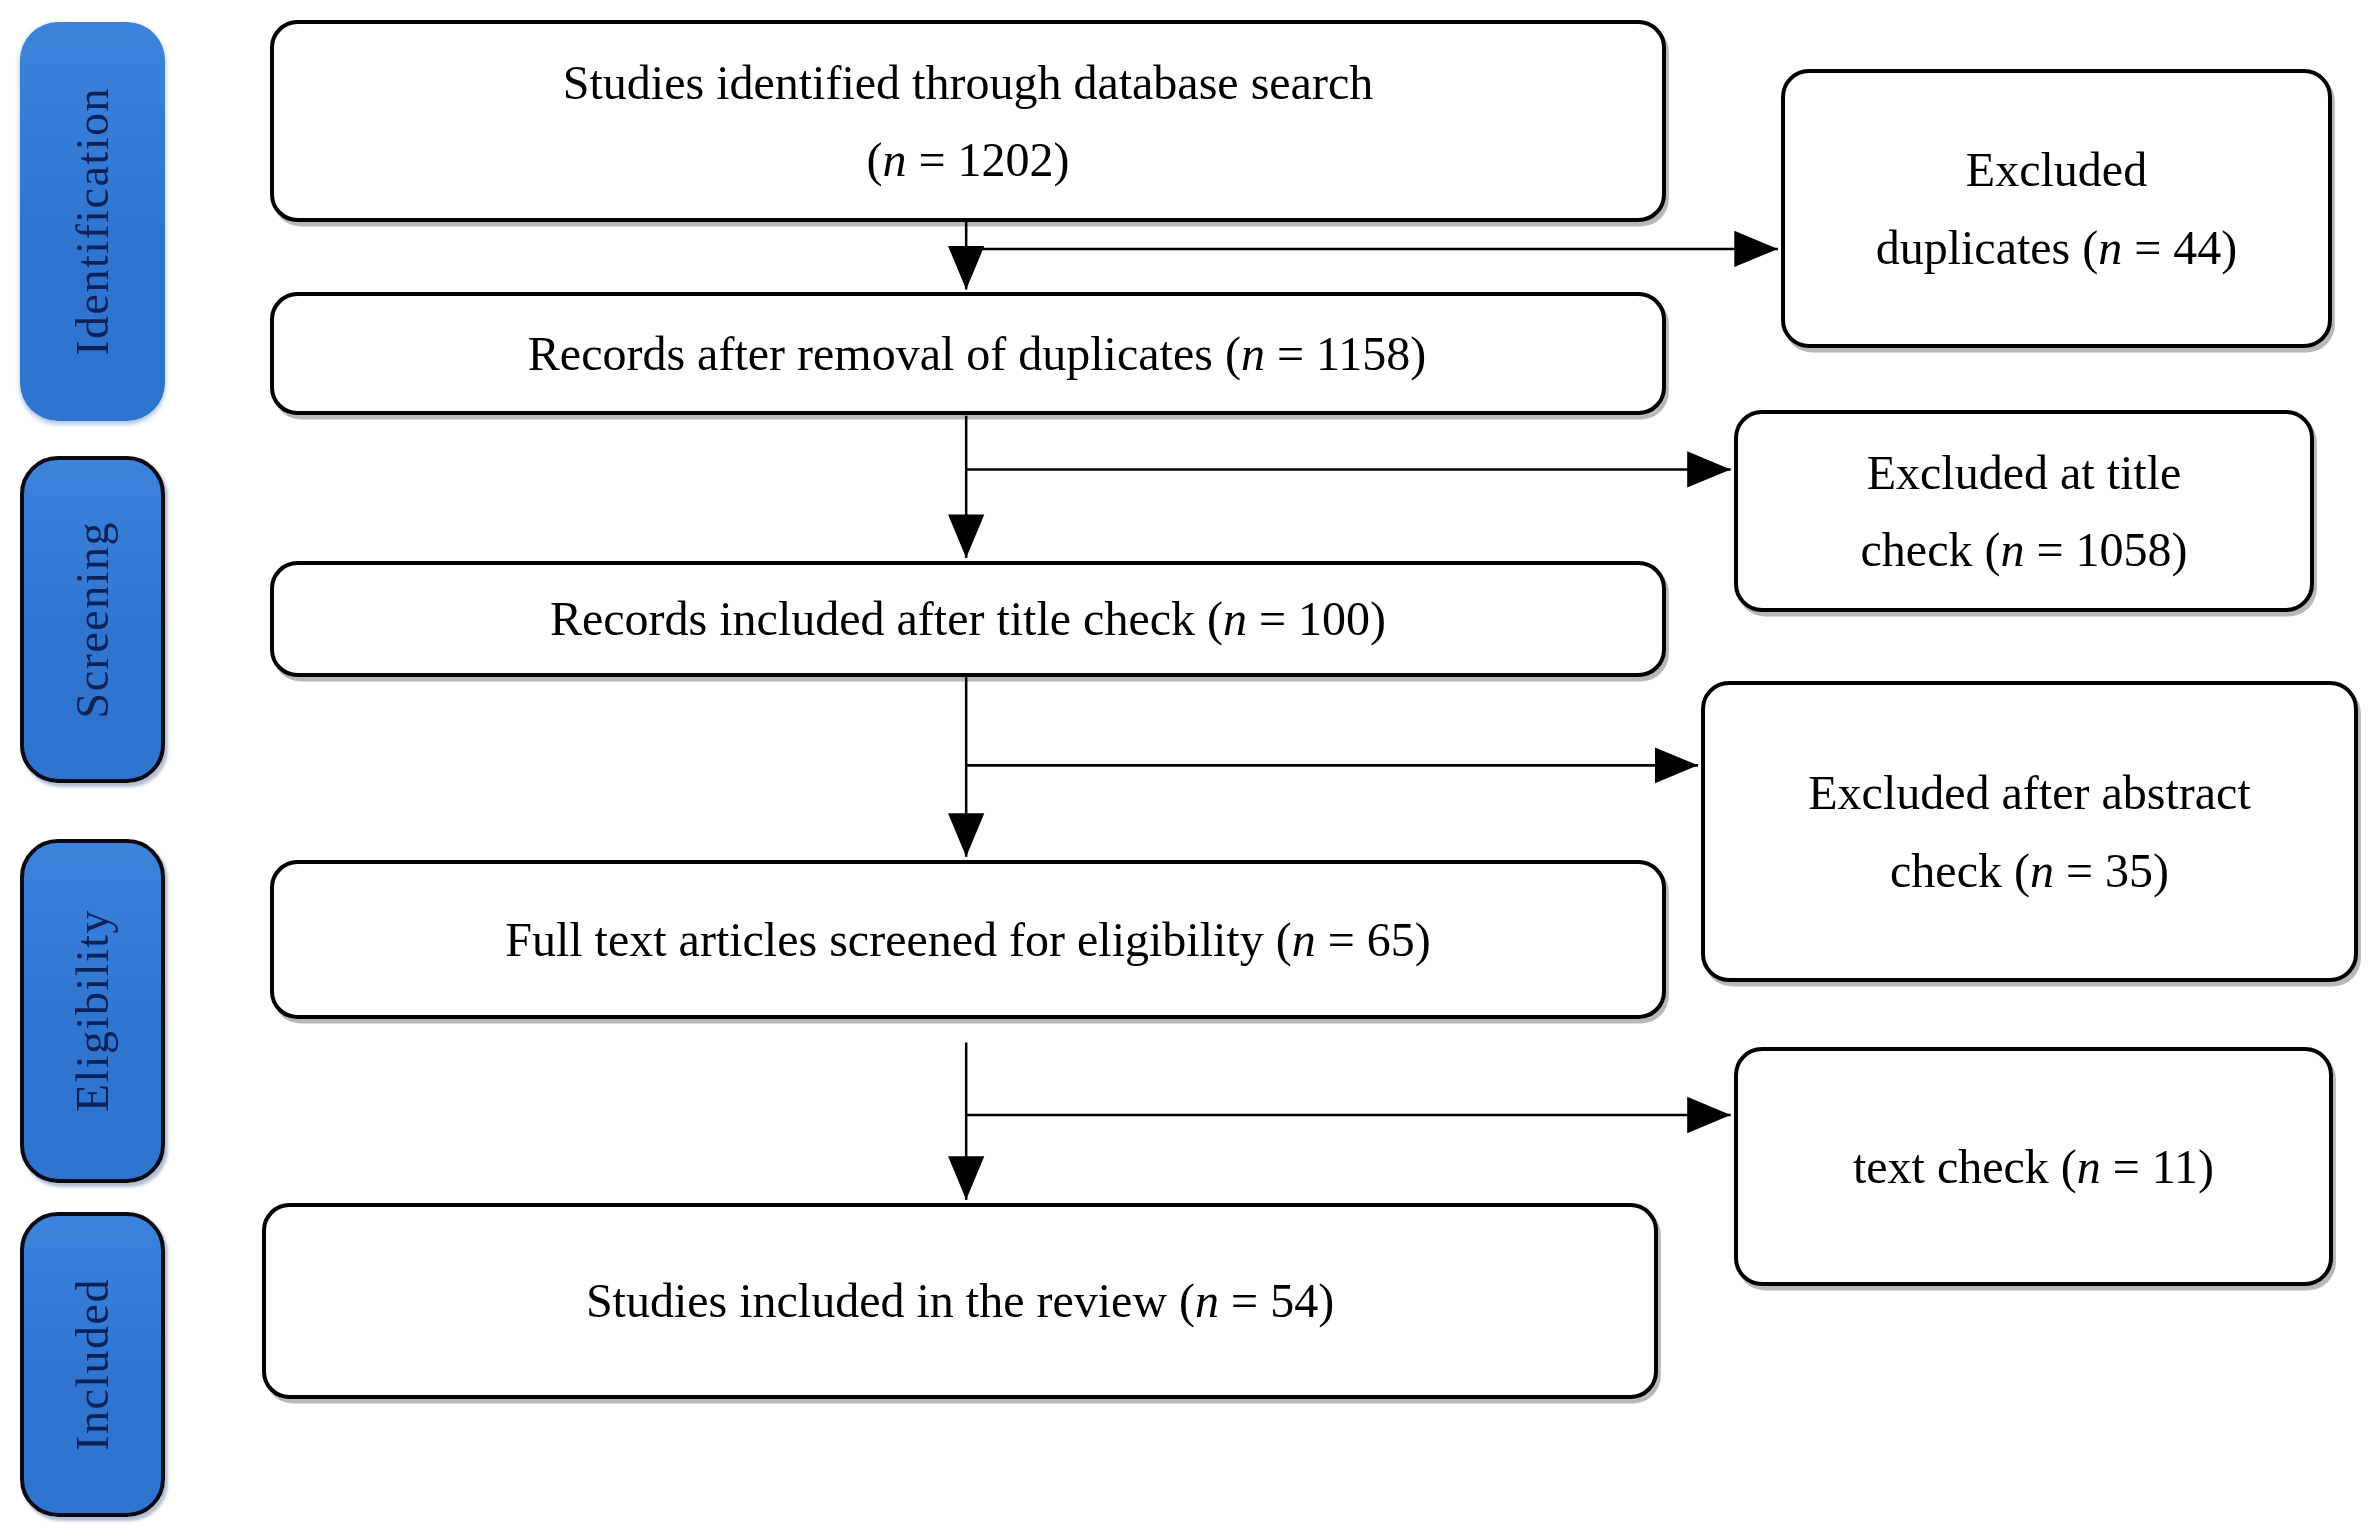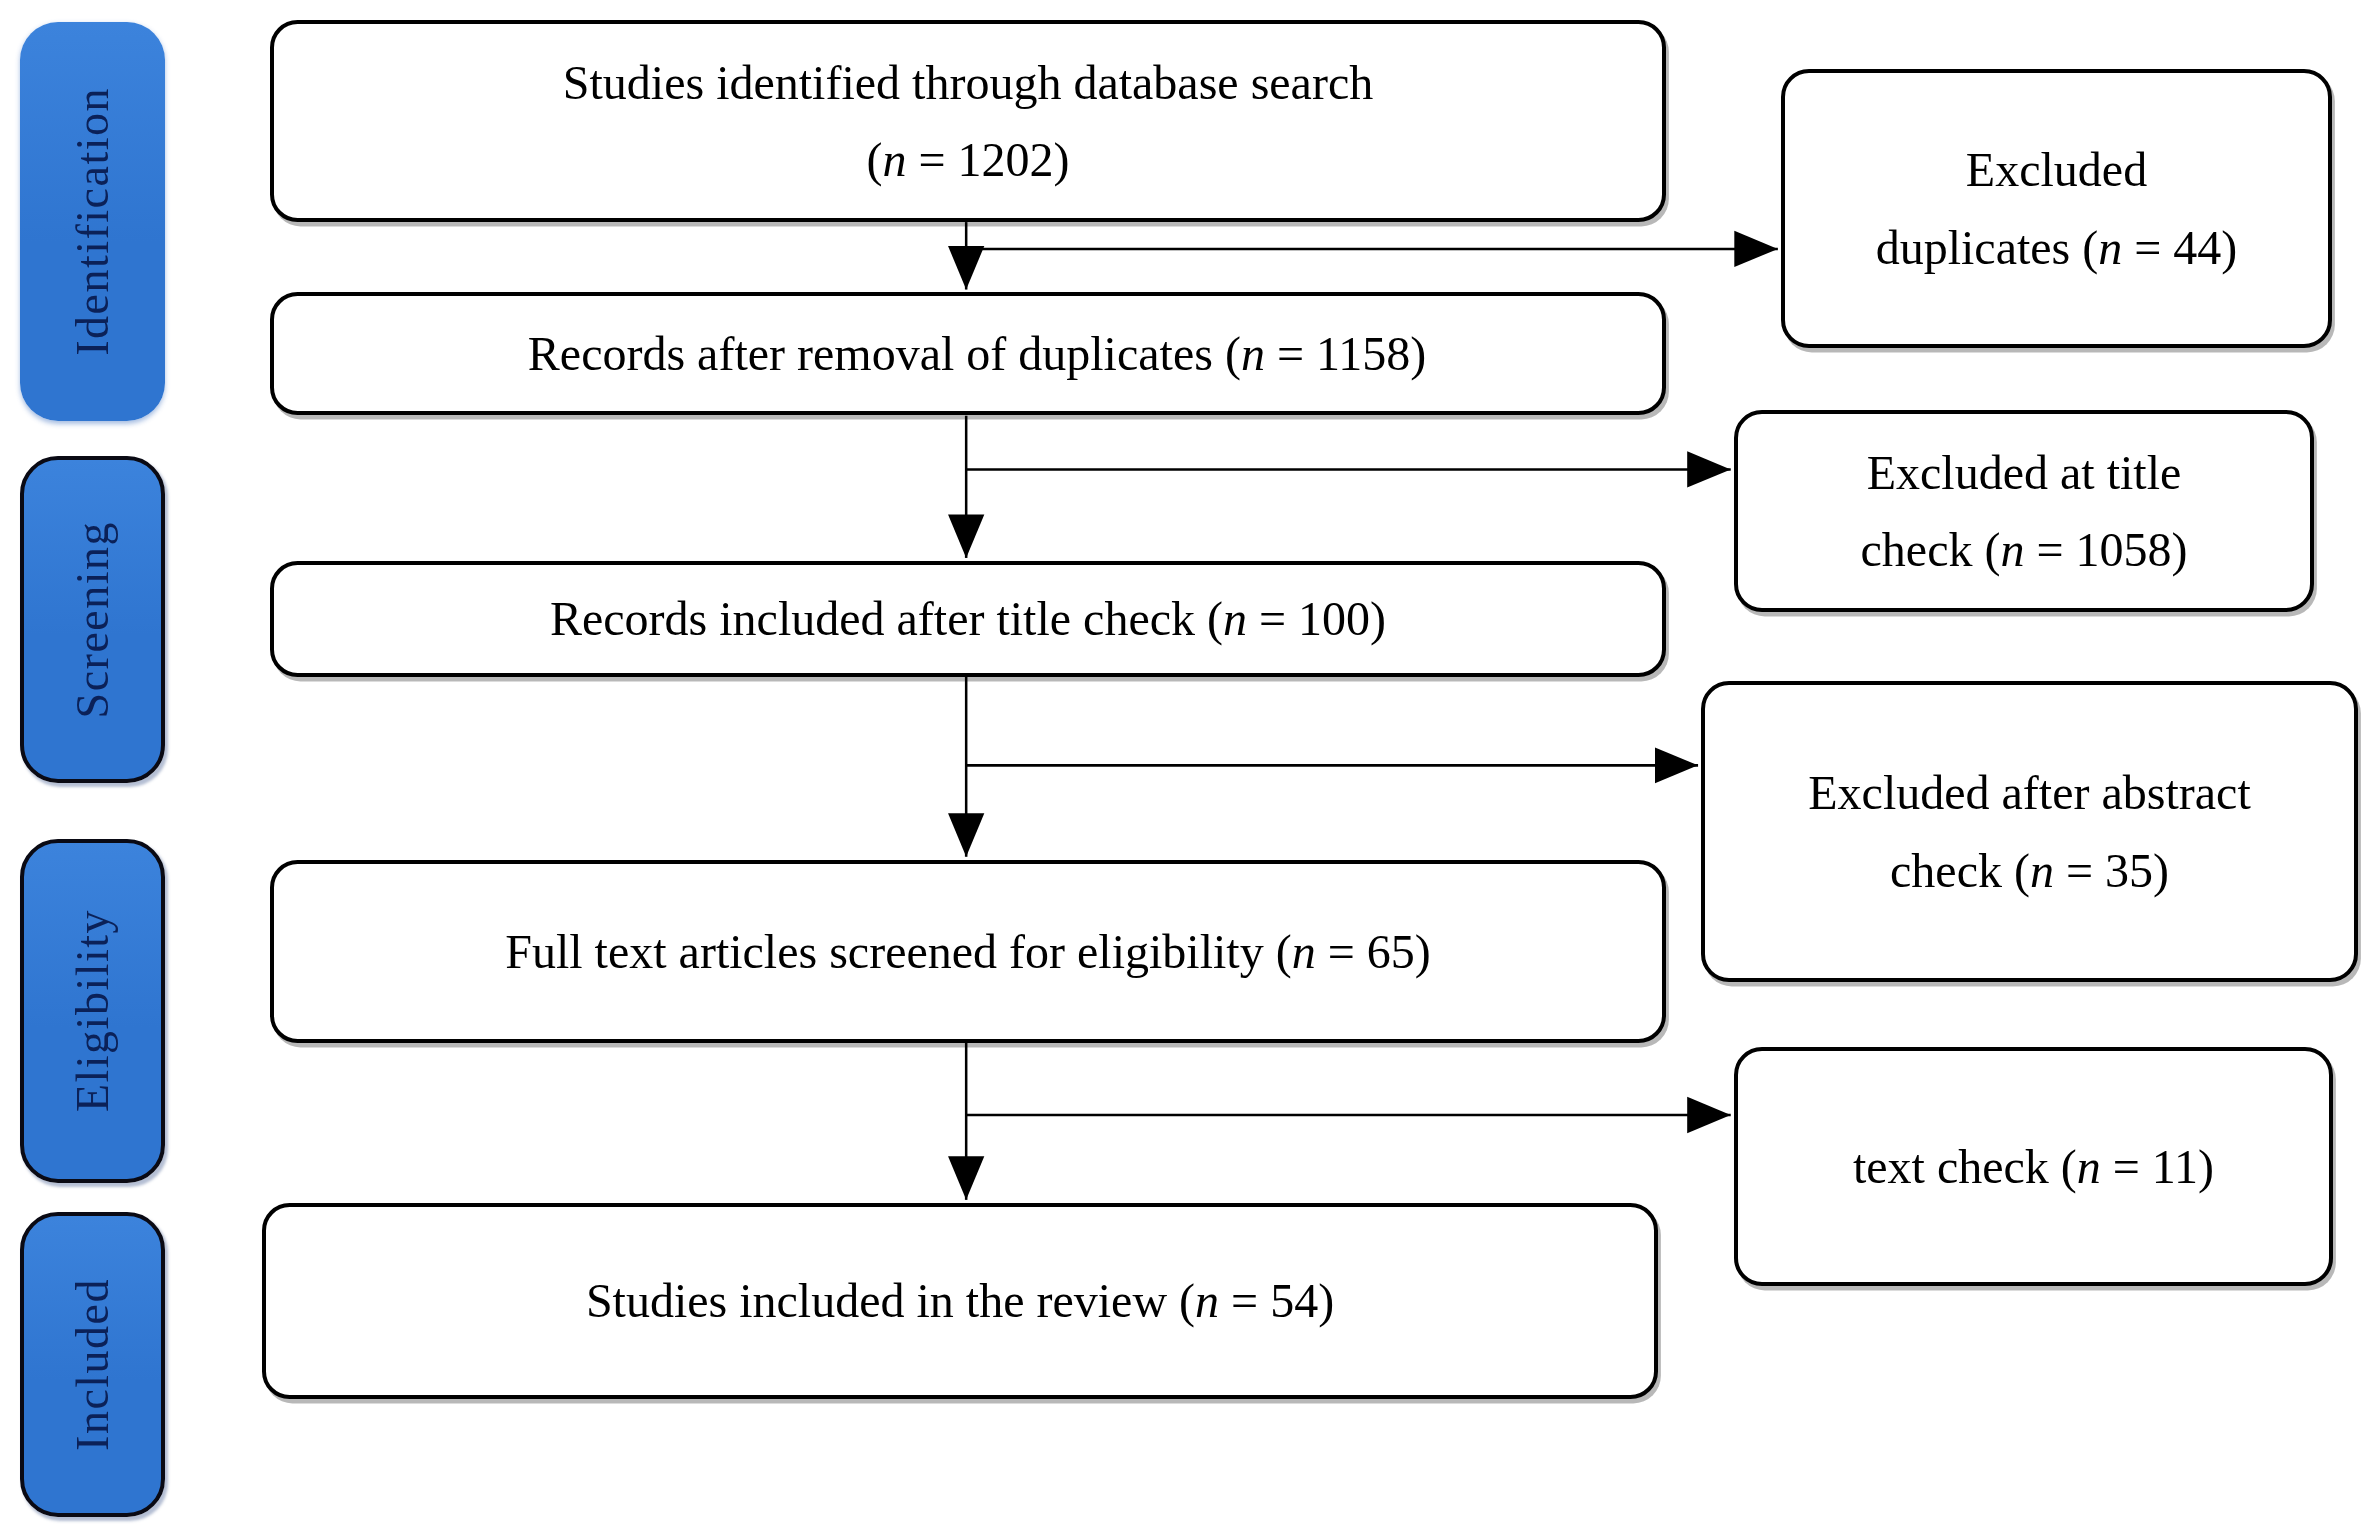--- a/index.html
+++ b/index.html
@@ -86,21 +86,21 @@
   <div class="box main-box" style="left:270px; top:20.3px;  width:1396px; height:202px;">
       <div class="line"><span>Studies identified through database search</span></div>
       <div class="line"><span>(</span><em>n</em><span> = 1202)</span></div>
     </div>
   <div class="box main-box" style="left:270px; top:292px; width:1396px; height:123px;padding-left:40px;">
       <div class="line"><span>Records after removal of duplicates (</span><em>n</em><span> = 1158)</span></div>
     </div>
   <div class="box main-box" style="left:270px; top:561px; width:1396px; height:116px;text-align:right;">
       <div class="line"><span>Records included after title check (</span><em>n</em><span> = 100)</span></div>
     </div>
-  <div class="box main-box" style="left:270px; top:860px; width:1396px; height:183px;text-align:center;">
+  <div class="box main-box" style="left:270px; top:860px; width:1396px; height:159px;text-align:center;">
       <div class="line"><span>Full text articles screened for eligibility (</span><em>n</em><span> = 65)</span></div>
     </div>
   <div class="box main-box" style="left:262px; top:1203px; width:1396px; height:196px;">
       <div class="line"><span>Studies included in the review (</span><em>n</em><span> = 54)</span></div>
     </div>
 
   <div class="box side-box" style="left:1781px; top:69px;   width:551px; height:279px;">
       <div class="line"><span>Excluded</span></div>
       <div class="line"><span>duplicates (</span><em>n</em><span> = 44)</span></div>
     </div>

